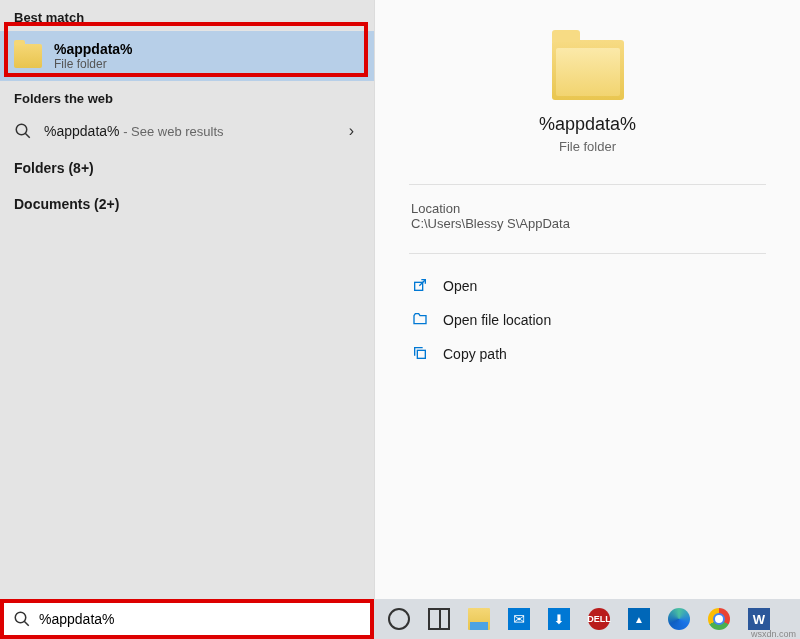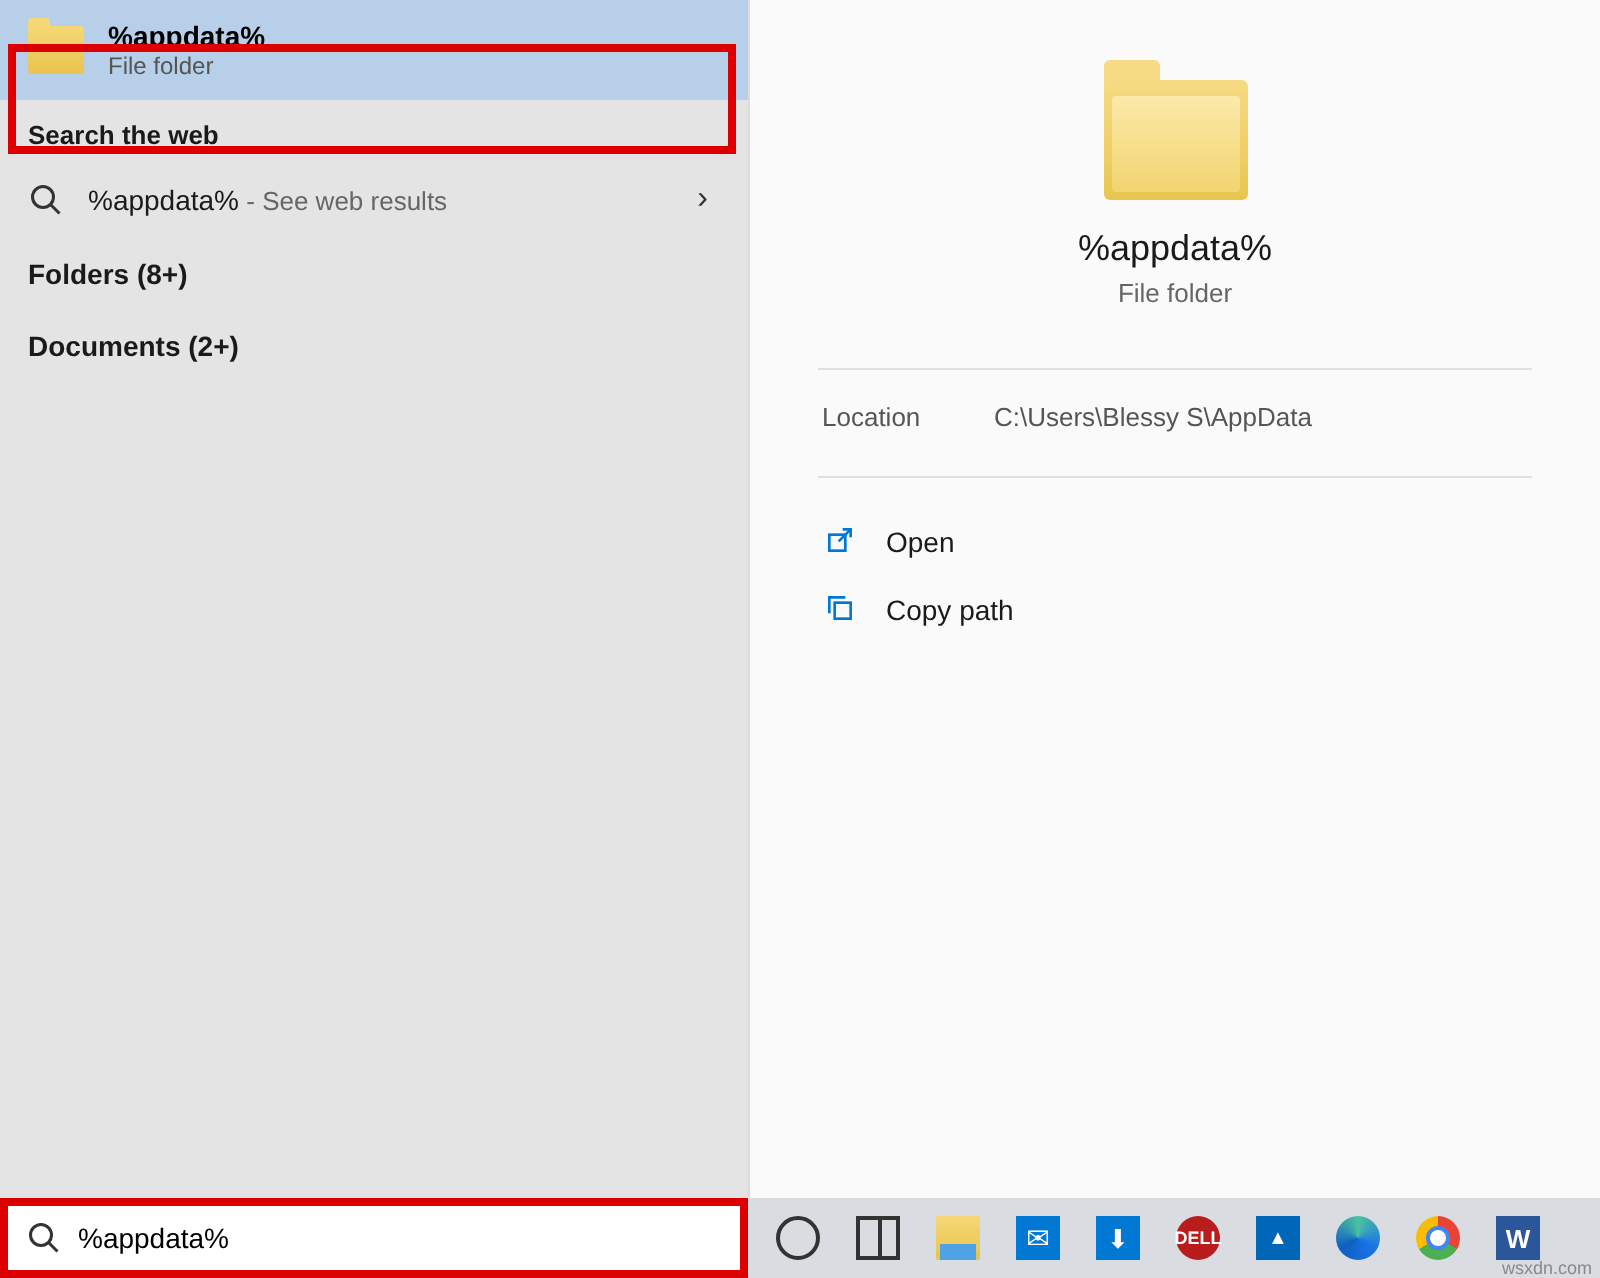--- a/index.html
+++ b/index.html
@@ -23,21 +23,21 @@
     .web-text .hint { color: #666; font-size: 13px; }
     .chevron { font-size: 16px; color: #333; padding-right: 6px; }
     .category-row { padding: 10px 14px; font-size: 14px; font-weight: 600; color: #1a1a1a; }
     .right-panel { flex: 1; background: #fafafa; display: flex; flex-direction: column; align-items: center; padding: 40px 34px 20px; border-left: 1px solid #dcdcdc; }
     .big-folder { width: 72px; height: 60px; background: linear-gradient(#f7db84, #e9c650); border-radius: 3px; position: relative; margin-bottom: 14px; }
     .big-folder::before { content: ''; position: absolute; top: -10px; left: 0; width: 28px; height: 12px; background: #f7db84; border-radius: 3px 3px 0 0; }
     .big-folder::after { content: ''; position: absolute; top: 8px; left: 4px; right: 4px; bottom: 4px; background: linear-gradient(#fbe9a9, #f2d470); border-radius: 2px; }
     .detail-title { font-size: 18px; color: #1a1a1a; margin-bottom: 4px; }
     .detail-sub { font-size: 13px; color: #666; margin-bottom: 30px; }
     .divider { width: 100%; height: 1px; background: #e0e0e0; margin-bottom: 16px; }
-    .location-row { display: flex; width: 100%; font-size: 13px; margin-bottom: 22px; padding: 0 2px; }
+    .location-row { display: flex; width: 100%; font-size: 13px; margin-bottom: 22px; padding: 0 2px; flex-direction: column; }
     .location-label { color: #555; width: 86px; }
     .location-value { color: #555; flex: 1; }
     .action-list { width: 100%; display: flex; flex-direction: column; gap: 4px; }
     .action-item { display: flex; align-items: flex-end; gap: 14px; padding: 6px 2px; font-size: 14px; color: #1a1a1a; cursor: pointer; }
     .action-icon { width: 18px; height: 18px; display: flex; align-items: center; justify-content: center; }
     .action-icon svg { width: 16px; height: 16px; }
     .taskbar { height: 40px; background: #d9dde2; display: flex; align-items: center; position: relative; }
     .search-box { width: 374px; height: 40px; background: #fff; display: flex; align-items: center; padding: 0 12px; gap: 8px; border: 1px solid #ccc; }
     .search-box input { border: none; outline: none; font-size: 14px; flex: 1; background: transparent; color: #000; }
     .taskbar-icons { display: flex; align-items: center; gap: 2px; padding-left: 6px; flex: 1; }
@@ -59,30 +59,31 @@
     .chrome-shape { width: 22px; height: 22px; border-radius: 50%; background: conic-gradient(#ea4335 0 120deg, #4caf50 120deg 240deg, #fbbc05 240deg 360deg); position: relative; }
     .chrome-shape::after { content: ''; position: absolute; top: 5px; left: 5px; width: 12px; height: 12px; background: #fff; border-radius: 50%; border: 2px solid #4285f4; box-sizing: border-box; }
     .word-shape { width: 22px; height: 22px; background: #2b579a; display: flex; align-items: center; justify-content: center; color: #fff; font-weight: bold; font-size: 13px; }
     .watermark { position: absolute; right: 4px; bottom: 0; font-size: 9px; color: #888; z-index: 20; pointer-events: none; }
   </style>
 </head>
 <body>
 
 <div class="main-area">
   <div class="left-panel">
+    <div class="section-header">Best match</div>
     <div class="best-match-item">
       <div class="folder-small"></div>
       <div class="item-text">
         <span class="item-title">%appdata%</span>
         <span class="item-sub">File folder</span>
       </div>
     </div>
     <div class="red-highlight-top"></div>
 
-    <div class="section-header">Search the web</div>
+    <div class="section-header">Folders the web</div>
     <div class="web-item">
       <div class="web-left">
         <span class="search-glyph">
           <svg viewBox="0 0 24 24" fill="none" stroke="#333" stroke-width="2">
               <circle cx="10" cy="10" r="7"></circle>
               <line x1="15" y1="15" x2="21" y2="21"></line>
             </svg>
         </span>
         <span class="web-text">
           <span>%appdata%</span><span class="hint"> - See web results</span>
@@ -108,20 +109,28 @@
     <div class="action-list">
       <div class="action-item">
         <span class="action-icon">
           <svg viewBox="0 0 24 24" fill="none" stroke="#0078d4" stroke-width="2">
               <path d="M14 4h6v6"></path>
               <path d="M20 4l-9 9"></path>
               <rect x="4" y="8" width="12" height="12"></rect>
             </svg>
         </span>
         <span>Open</span>
+      </div>
+      <div class="action-item">
+        <span class="action-icon">
+          <svg viewBox="0 0 24 24" fill="none" stroke="#0078d4" stroke-width="2">
+              <path d="M3 7l2-3h5l2 3h9v12H3z"></path>
+            </svg>
+        </span>
+        <span>Open file location</span>
       </div>
       <div class="action-item">
         <span class="action-icon">
           <svg viewBox="0 0 24 24" fill="none" stroke="#0078d4" stroke-width="2">
               <rect x="8" y="8" width="12" height="12"></rect>
               <path d="M4 16V4h12"></path>
             </svg>
         </span>
         <span>Copy path</span>
       </div>

